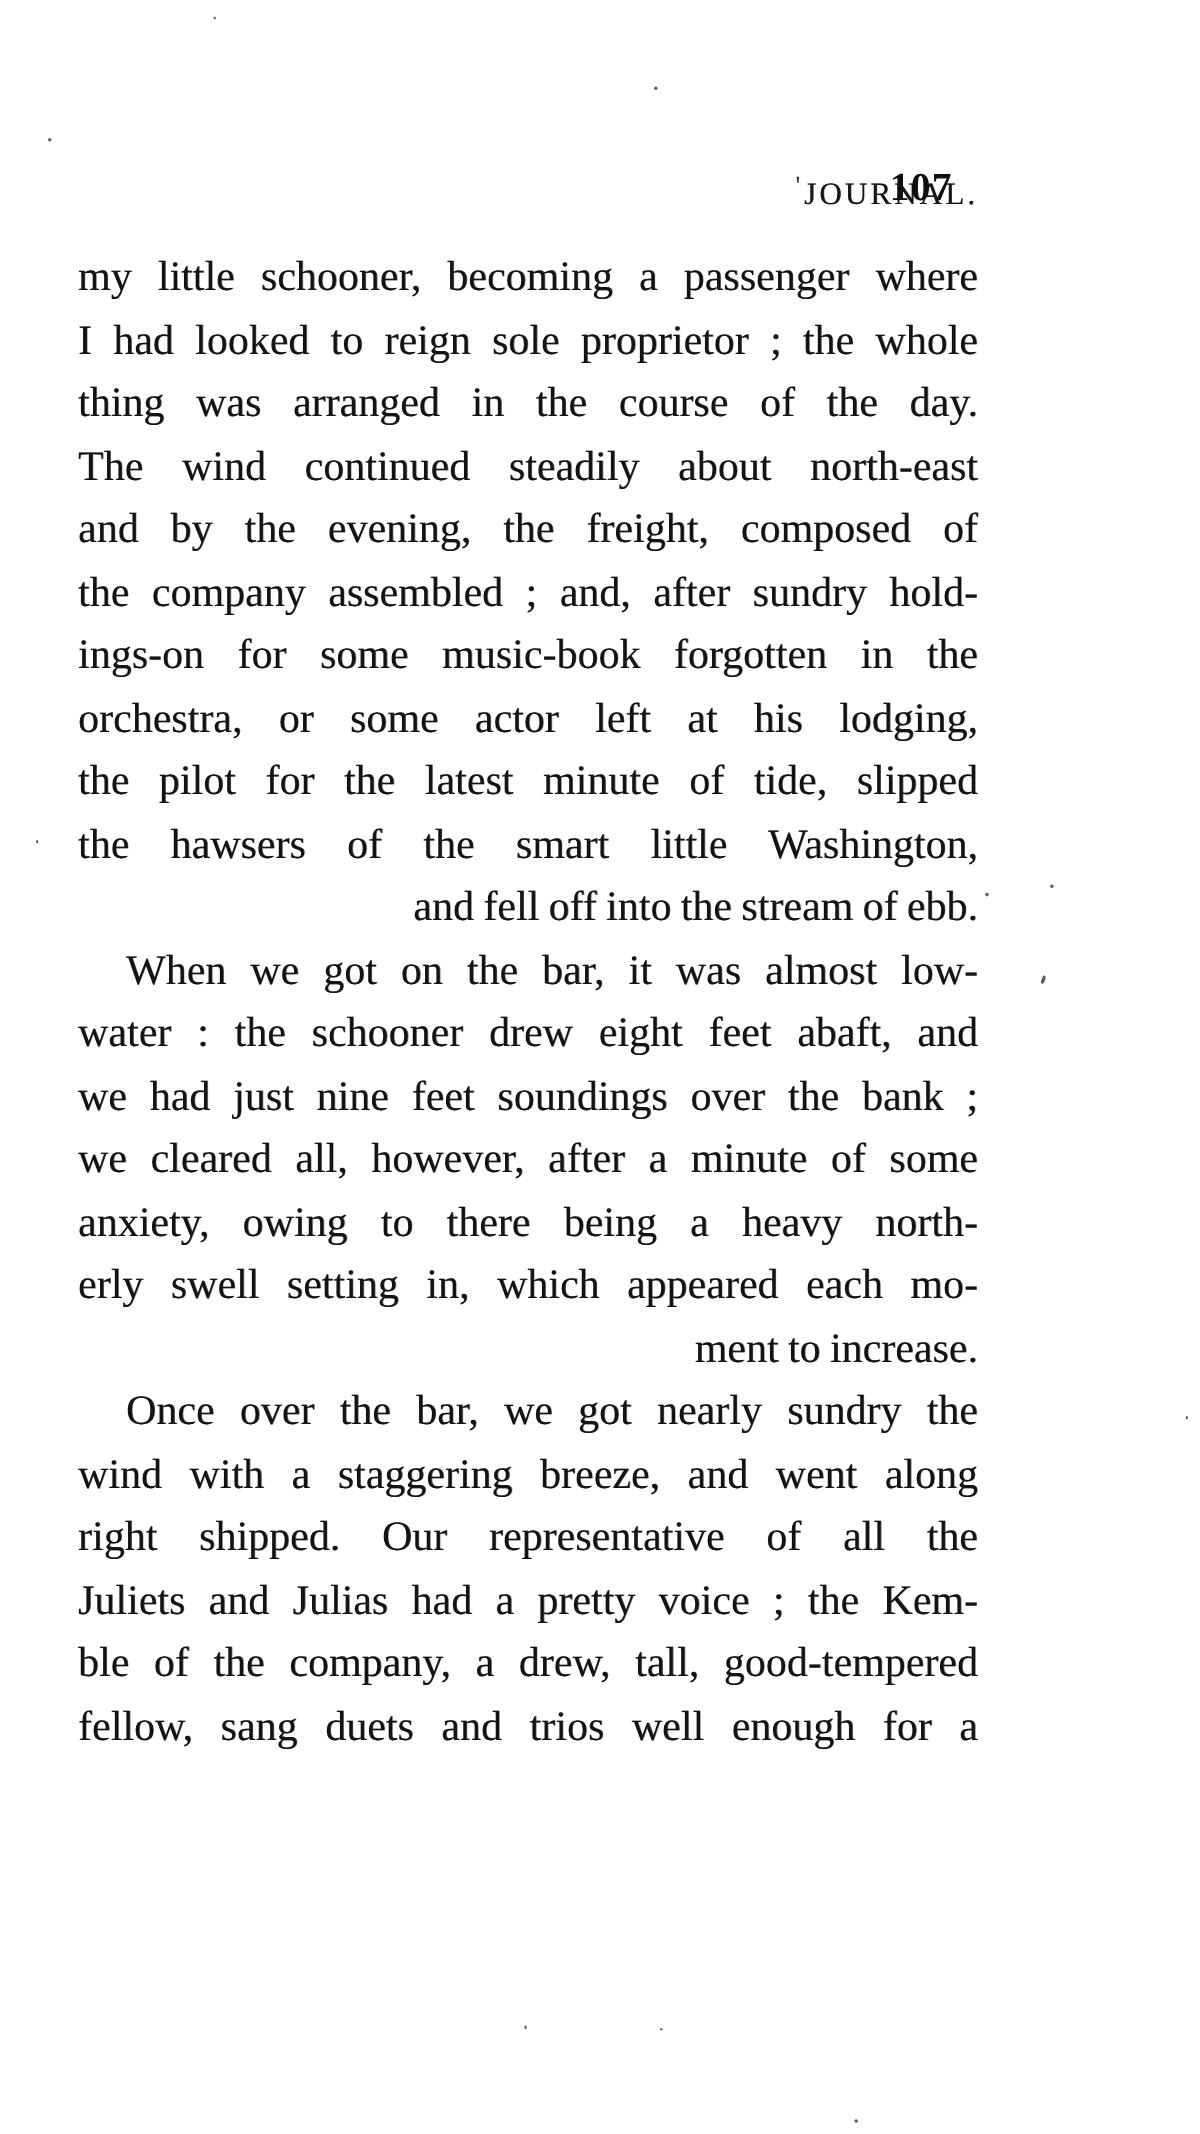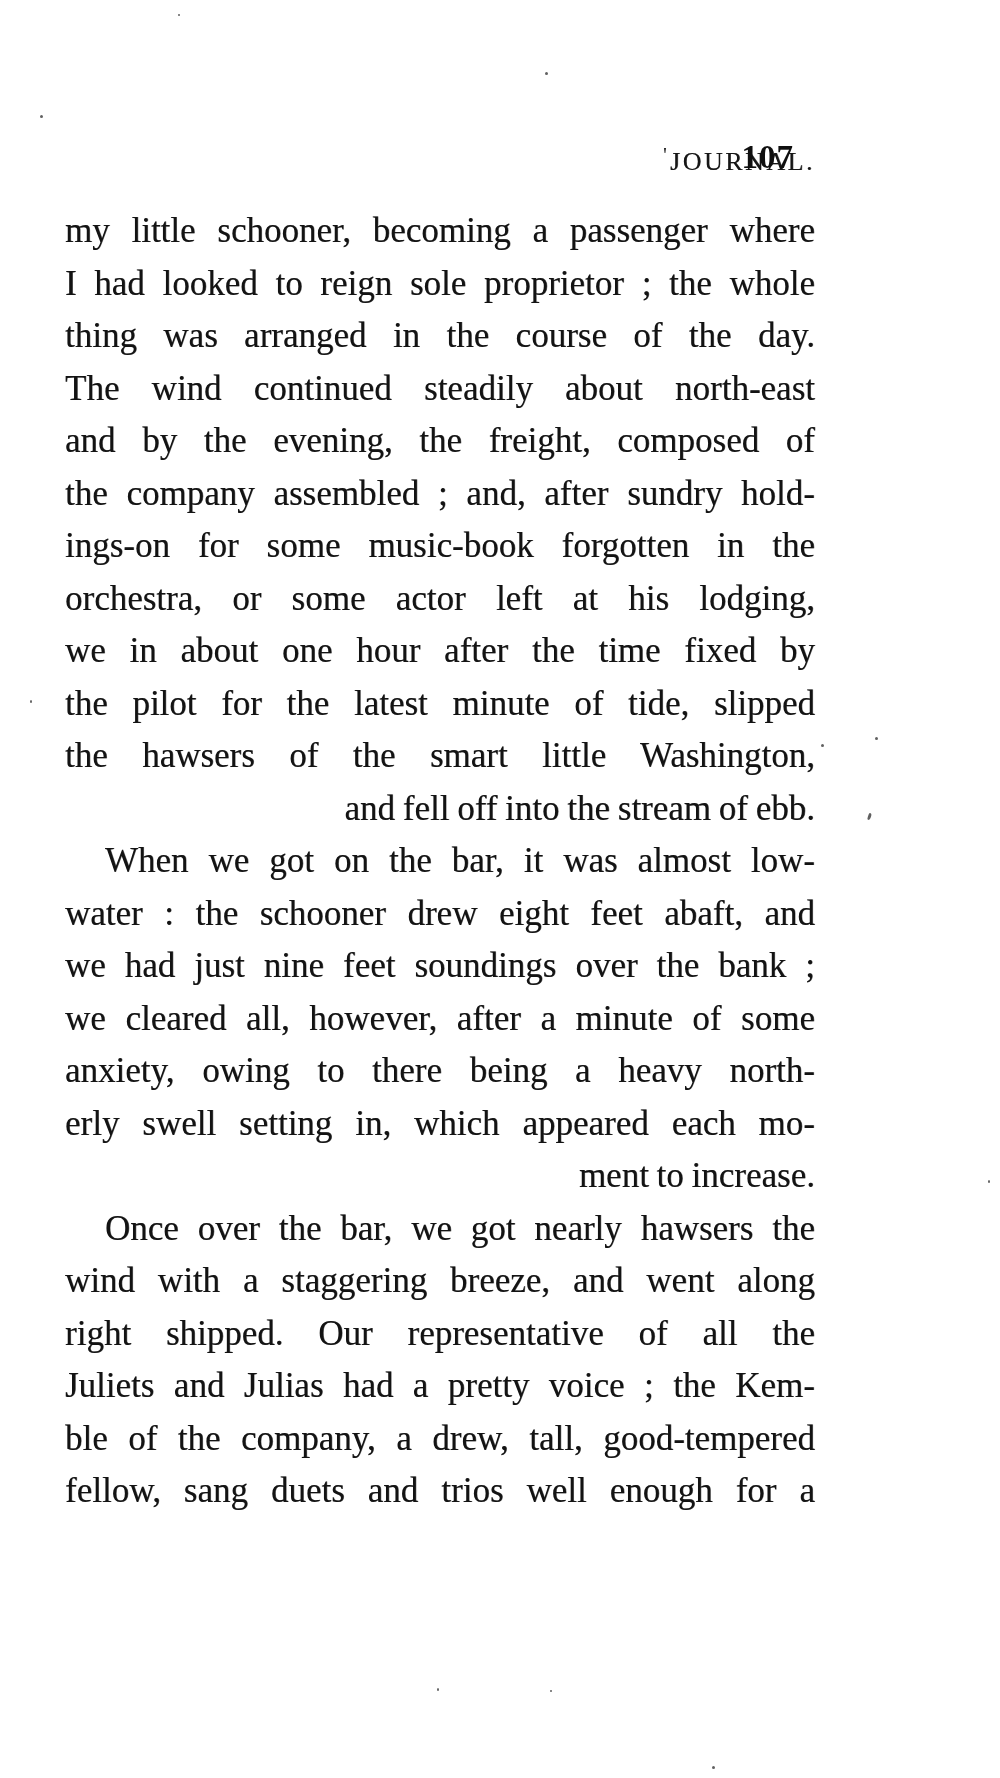--- a/index.html
+++ b/index.html
@@ -98,38 +98,37 @@
 
     <div class="para">
       <div class="line">my little schooner, becoming a passenger where</div>
       <div class="line">I had looked to reign sole proprietor ; the whole</div>
       <div class="line">thing was arranged in the course of the day.</div>
       <div class="line">The wind continued steadily about north-east</div>
       <div class="line">and by the evening, the freight, composed of</div>
       <div class="line">the company assembled ; and, after sundry hold-</div>
       <div class="line">ings-on for some music-book forgotten in the</div>
       <div class="line">orchestra, or some actor left at his lodging,</div>
-      <div class="line">we in about one hour after the time fixed by</div>
       <div class="line">the pilot for the latest minute of tide, slipped</div>
       <div class="line">the hawsers of the smart little Washington,</div>
       <div class="line end">and fell off into the stream of ebb.</div>
     </div>
 
     <div class="para">
       <div class="line ind">When we got on the bar, it was almost low-</div>
       <div class="line">water : the schooner drew eight feet abaft, and</div>
       <div class="line">we had just nine feet soundings over the bank ;</div>
       <div class="line">we cleared all, however, after a minute of some</div>
       <div class="line">anxiety, owing to there being a heavy north-</div>
       <div class="line">erly swell setting in, which appeared each mo-</div>
       <div class="line end">ment to increase.</div>
     </div>
 
     <div class="para">
-      <div class="line ind">Once over the bar, we got nearly hawsers the</div>
+      <div class="line ind">Once over the bar, we got nearly sundry the</div>
       <div class="line">wind with a staggering breeze, and went along</div>
       <div class="line">right shipped.  Our representative of all the</div>
       <div class="line">Juliets and Julias had a pretty voice ; the Kem-</div>
       <div class="line">ble of the company, a drew, tall, good-tempered</div>
       <div class="line">fellow, sang duets and trios well enough for a</div>
     </div>
 
   </main>
 
   <div class="speck" style="left:40px;  top:115px;  width:3px; height:3px;"></div>

